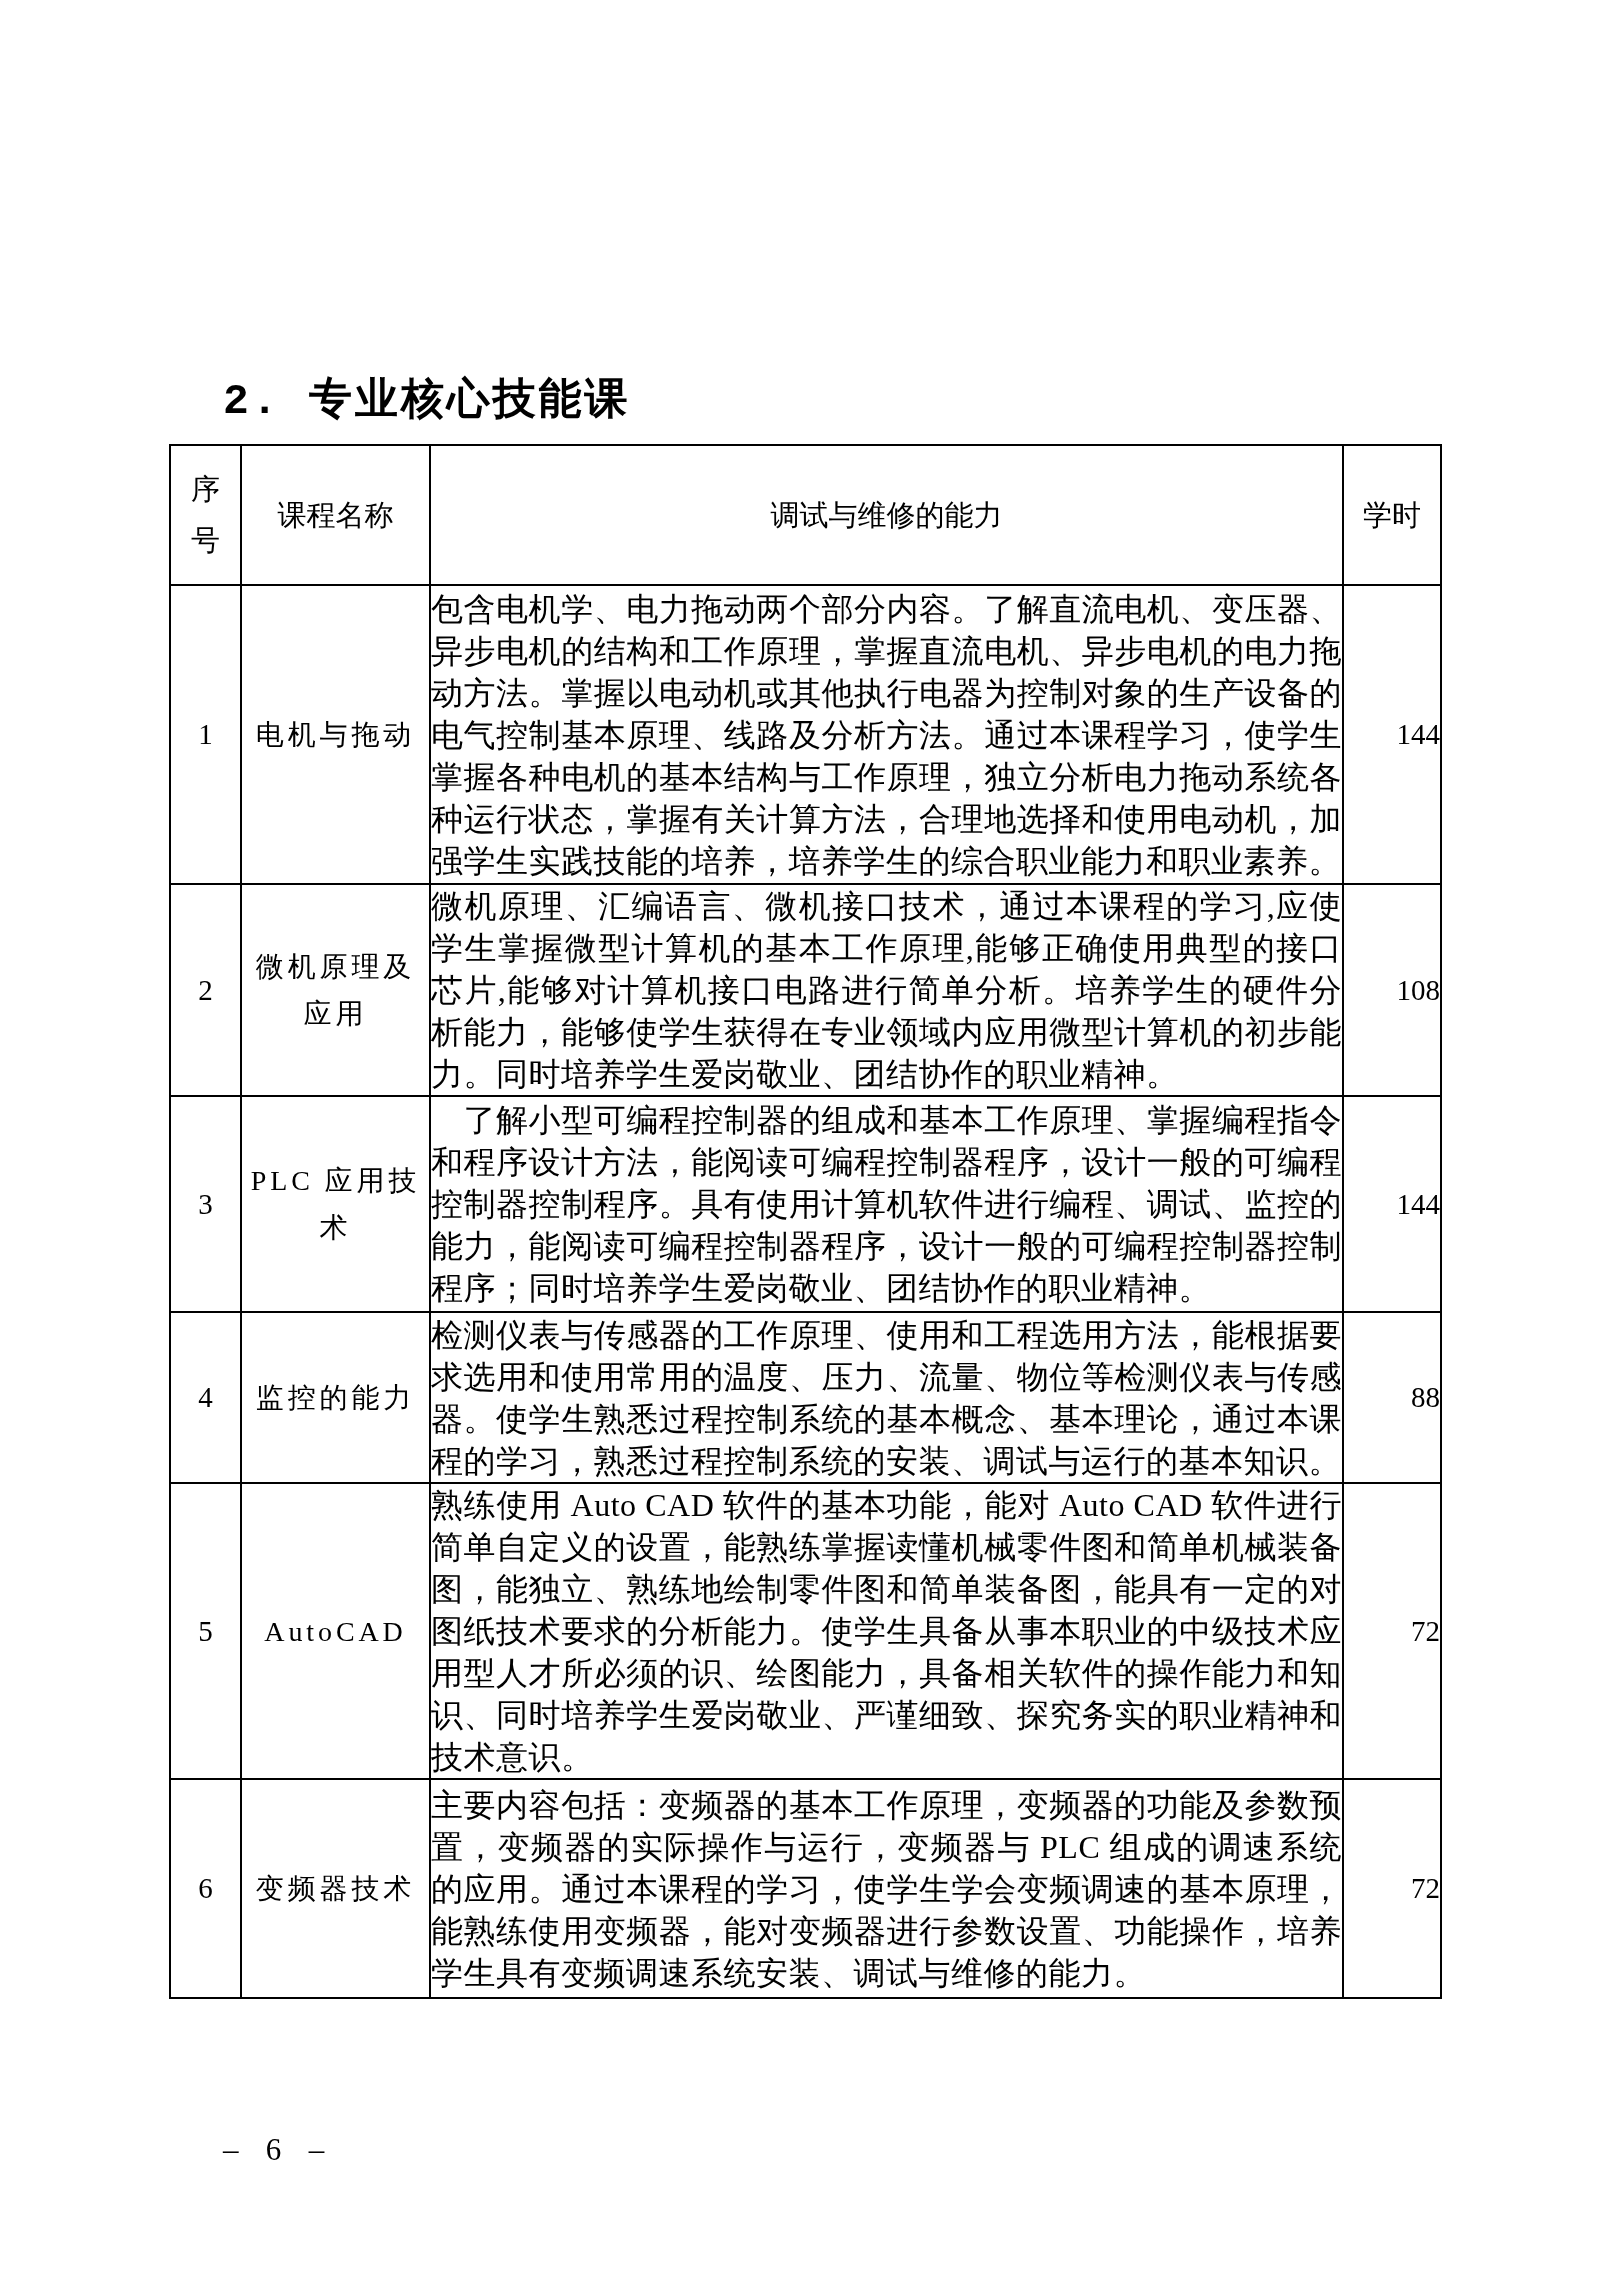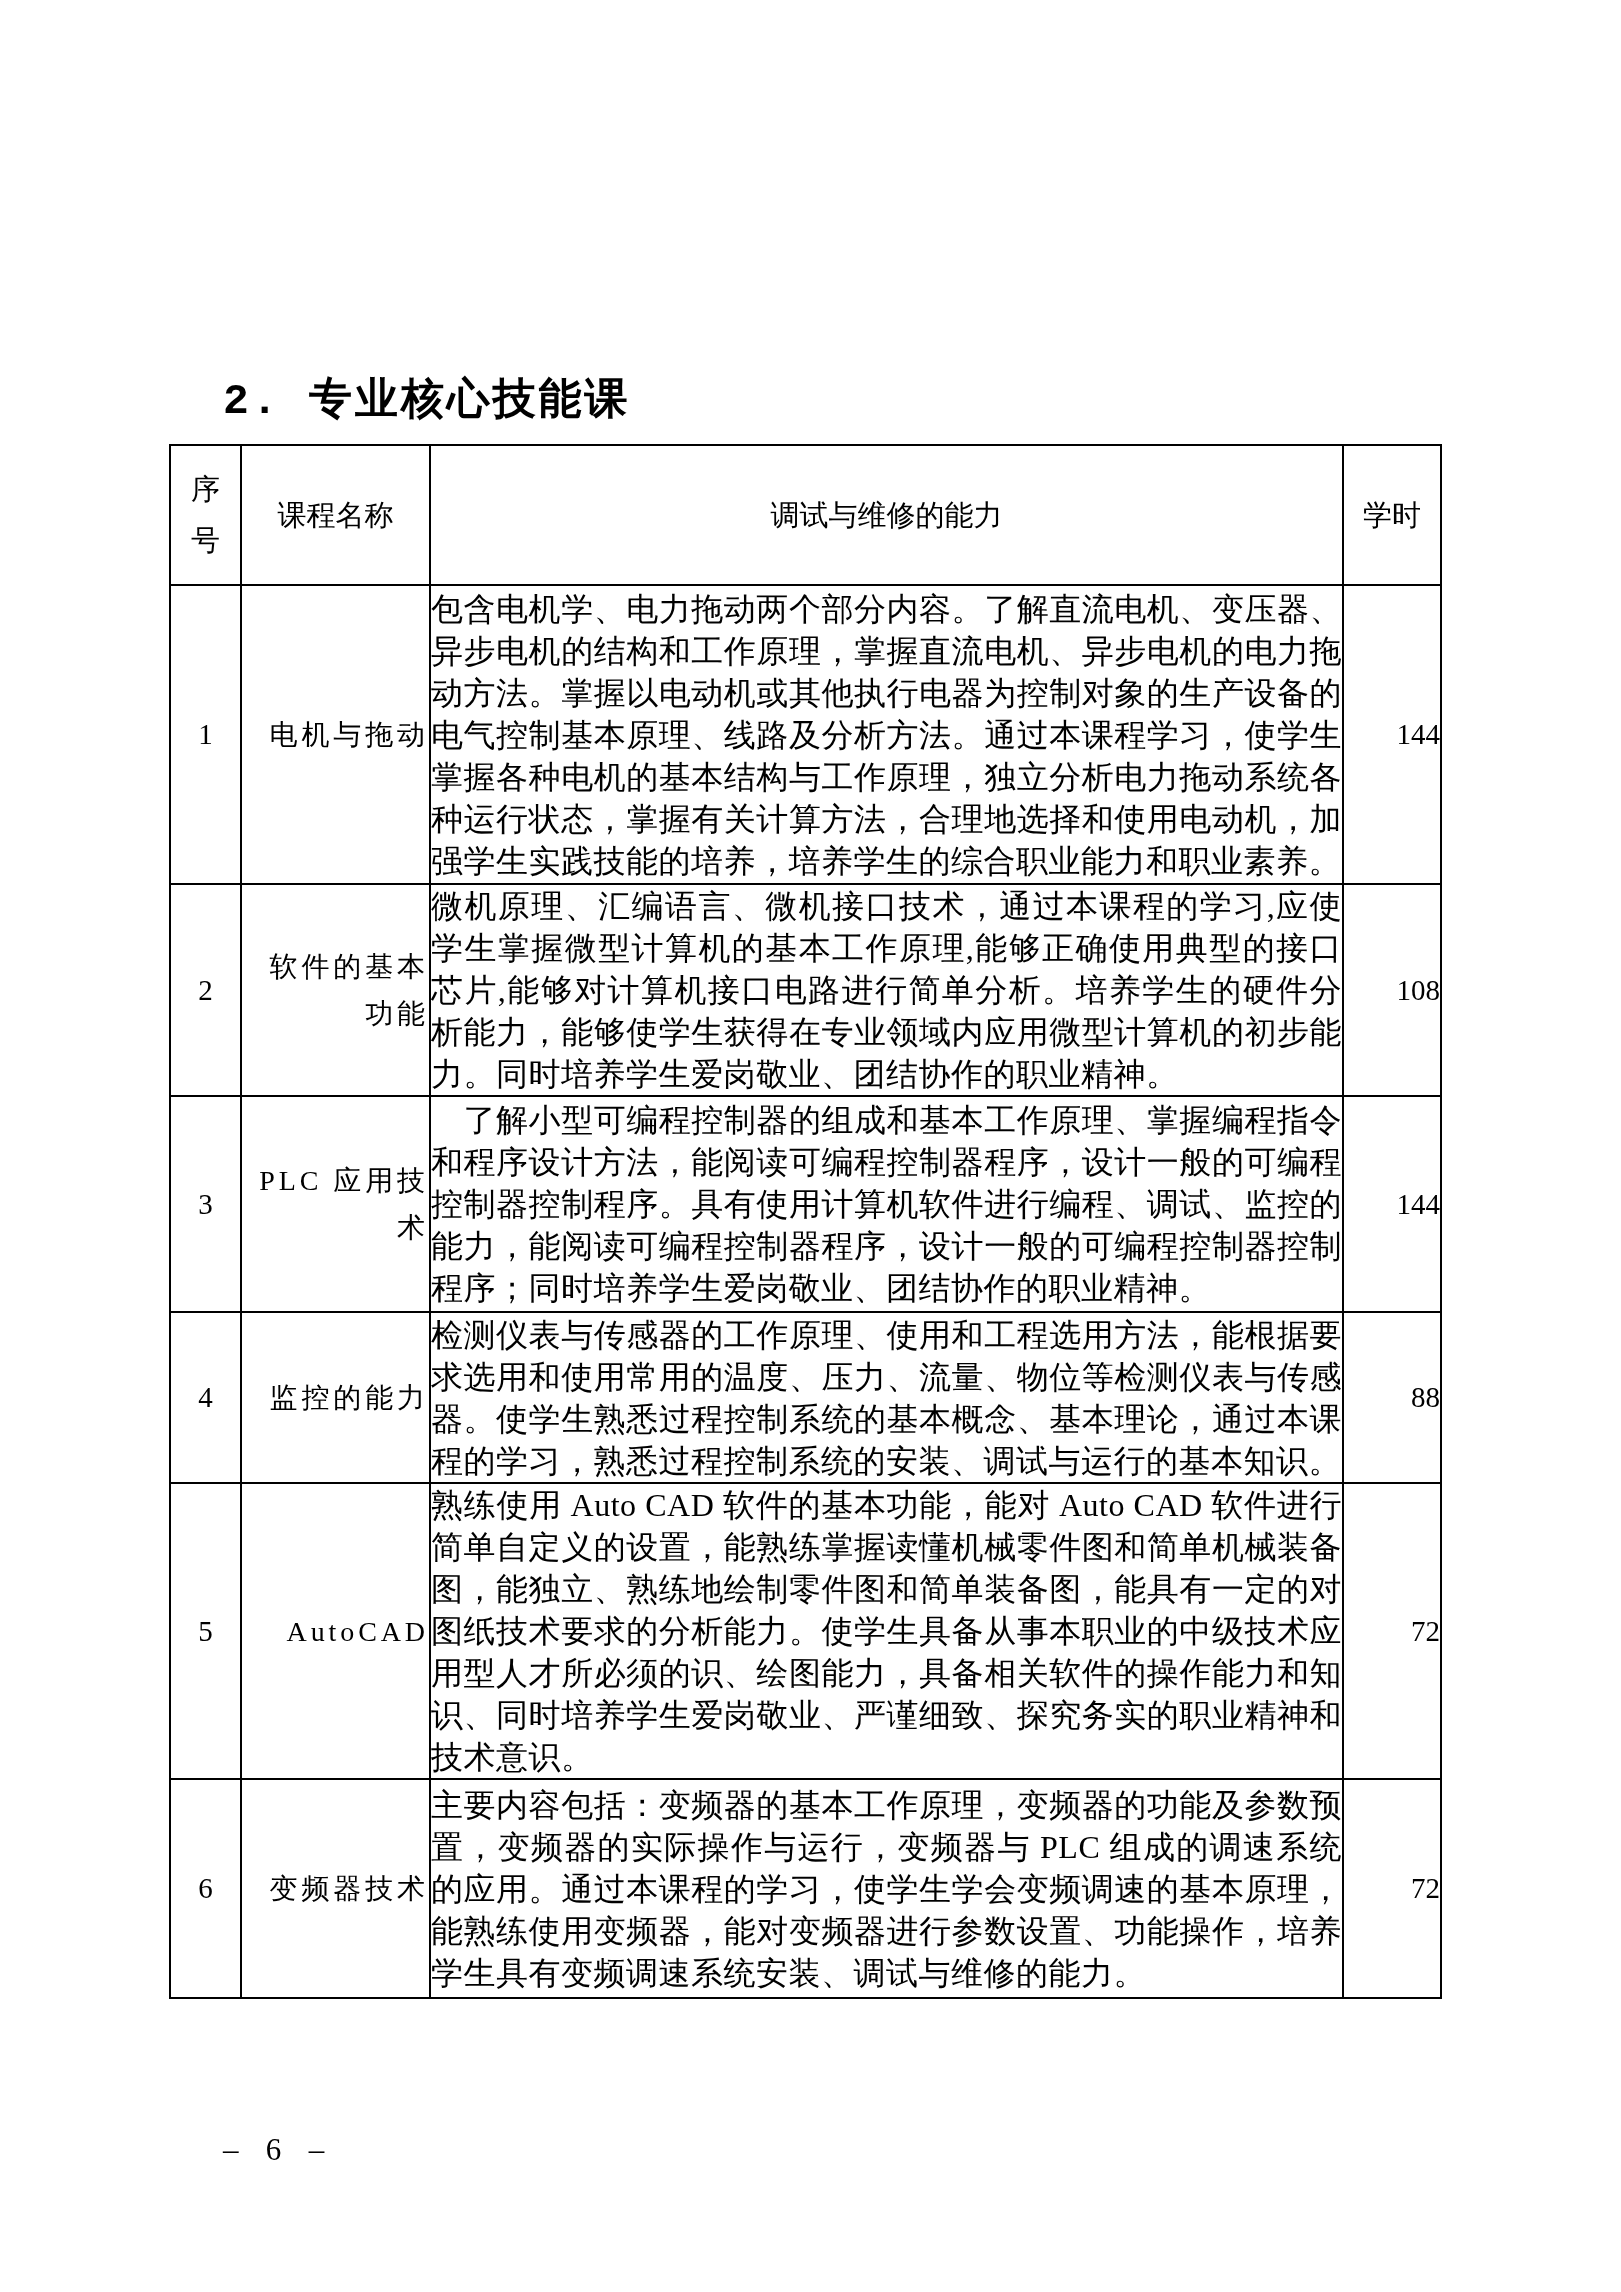--- a/index.html
+++ b/index.html
@@ -59,21 +59,21 @@
     display: inline-block;
     width: 1.1em;
     word-break: break-all;
     line-height: 51px;
   }
   .cell-index {
     text-align: center;
     font-size: 29px;
   }
   .cell-course {
-    text-align: right;
+    text-align: center;
     font-size: 28px;
     line-height: 47px;
     letter-spacing: 3.9px;
     padding: 0 10.8px;
   }
   .cell-content {
     text-align: justify;
     font-size: 32px;
     line-height: 42px;
     padding: 2.9px 12.7px;
@@ -118,21 +118,21 @@
     </thead>
     <tbody>
       <tr class="row-0">
         <td class="cell-index">1</td>
         <td class="cell-course">电机与拖动</td>
         <td class="cell-content">包含电机学、电力拖动两个部分内容。了解直流电机、变压器、异步电机的结构和工作原理，掌握直流电机、异步电机的电力拖动方法。掌握以电动机或其他执行电器为控制对象的生产设备的电气控制基本原理、线路及分析方法。通过本课程学习，使学生掌握各种电机的基本结构与工作原理，独立分析电力拖动系统各种运行状态，掌握有关计算方法，合理地选择和使用电动机，加强学生实践技能的培养，培养学生的综合职业能力和职业素养。</td>
         <td class="cell-hours">144</td>
       </tr>
       <tr class="row-1">
         <td class="cell-index">2</td>
-        <td class="cell-course">软件的基本功能</td>
+        <td class="cell-course">微机原理及应用</td>
         <td class="cell-content">微机原理、汇编语言、微机接口技术，通过本课程的学习,应使学生掌握微型计算机的基本工作原理,能够正确使用典型的接口芯片,能够对计算机接口电路进行简单分析。培养学生的硬件分析能力，能够使学生获得在专业领域内应用微型计算机的初步能力。同时培养学生爱岗敬业、团结协作的职业精神。</td>
         <td class="cell-hours">108</td>
       </tr>
       <tr class="row-2">
         <td class="cell-index">3</td>
         <td class="cell-course">PLC 应用技术</td>
         <td class="cell-content">　了解小型可编程控制器的组成和基本工作原理、掌握编程指令和程序设计方法，能阅读可编程控制器程序，设计一般的可编程控制器控制程序。具有使用计算机软件进行编程、调试、监控的能力，能阅读可编程控制器程序，设计一般的可编程控制器控制程序；同时培养学生爱岗敬业、团结协作的职业精神。</td>
         <td class="cell-hours">144</td>
       </tr>
       <tr class="row-3">

